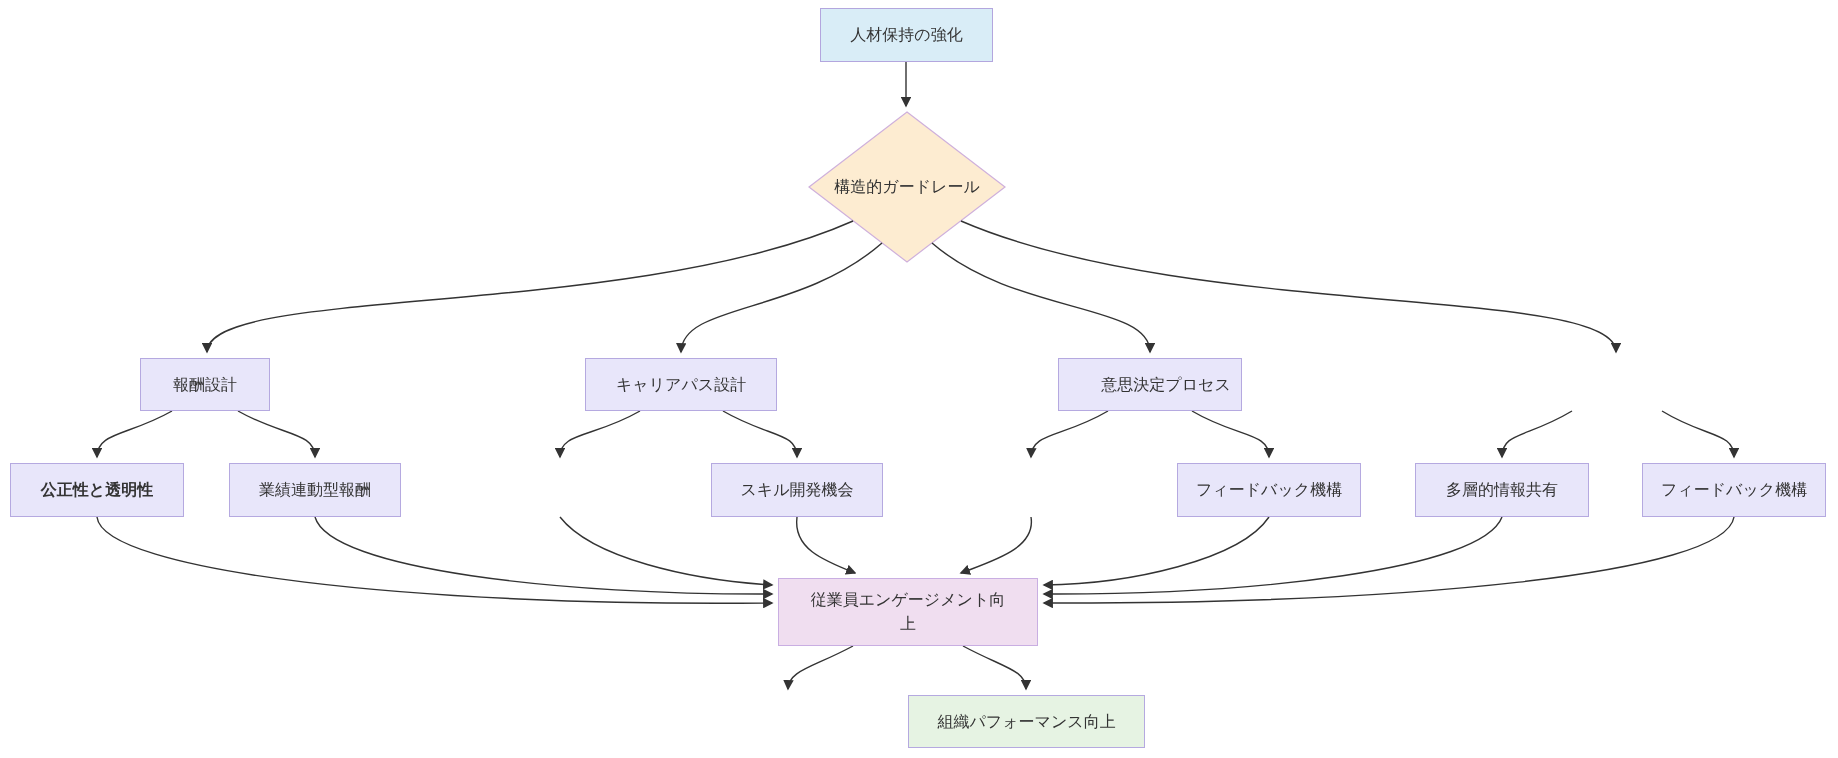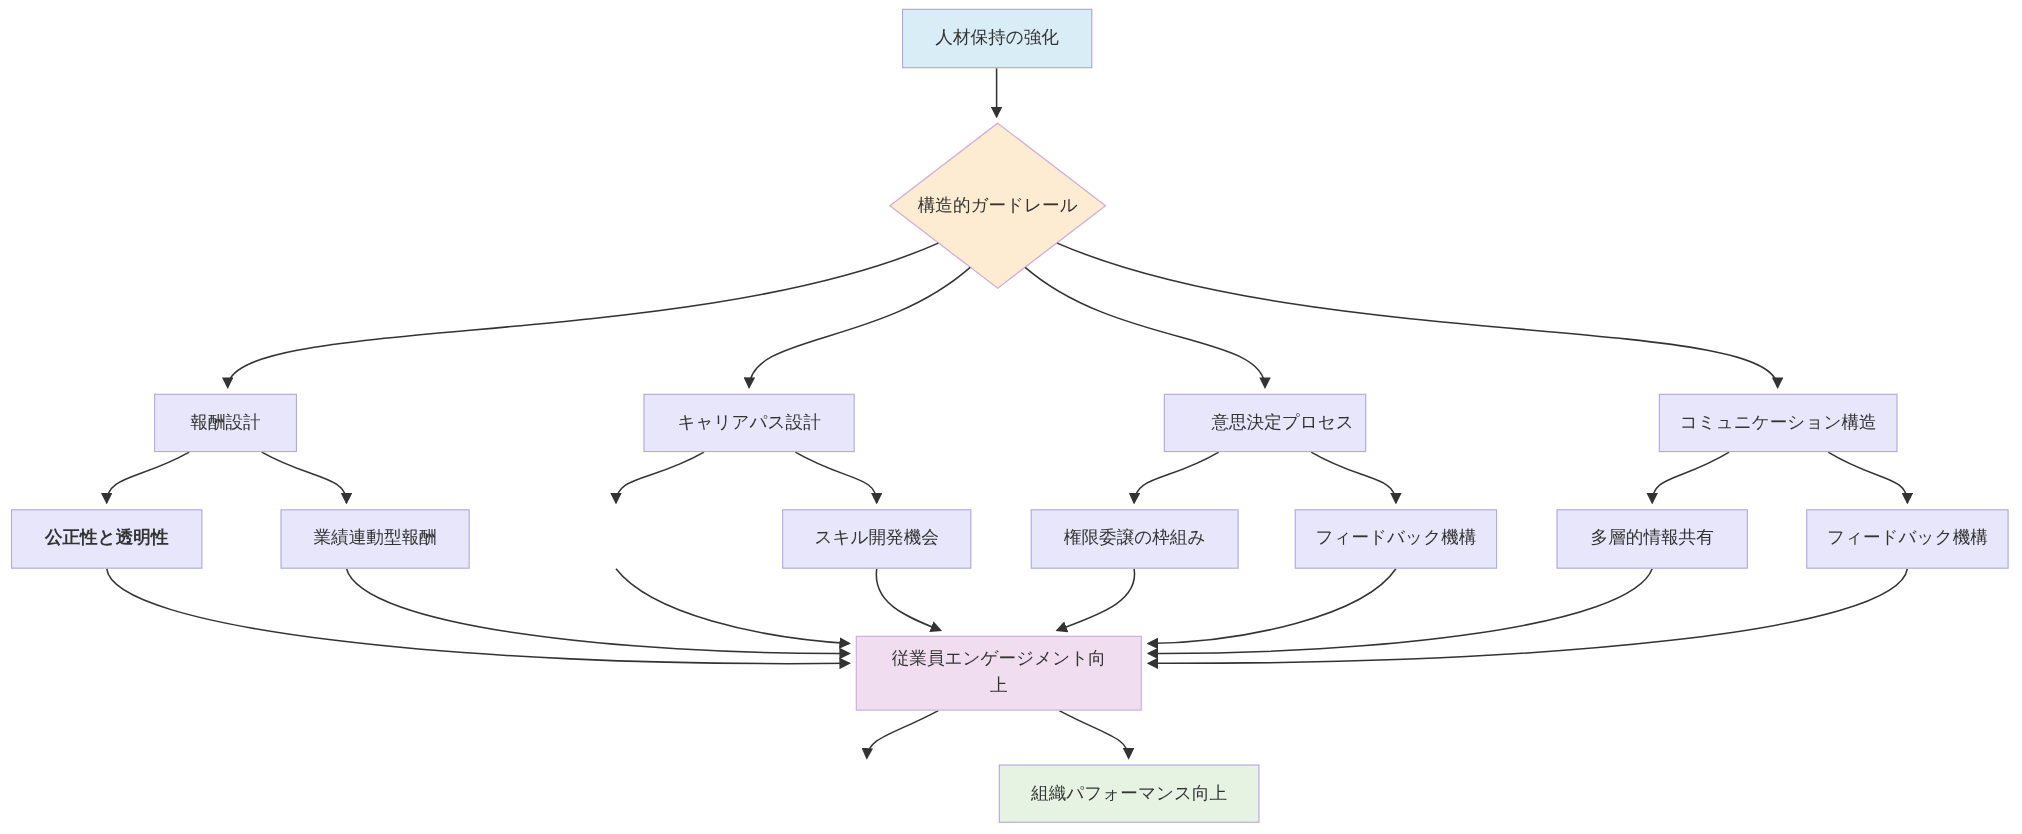--- a/index.html
+++ b/index.html
@@ -106,26 +106,24 @@
     <path class="edge" d="M 963 646 C 1004 668, 1026 670, 1026 689" marker-end="url(#arrow)"></path>
   </svg>
 
   <div class="node n-root" style="left:820px; top:8px; width:173px; height:54px;">人材保持の強化</div>
 
   <div class="diamond-label" style="left:817px; top:167px; width:180px; height:40px;">構造的ガードレール</div>
 
   <div class="node n-branch" style="left:140px; top:358px; width:130px; height:53px;">報酬設計</div>
   <div class="node n-branch" style="left:585px; top:358px; width:192px; height:53px;">キャリアパス設計</div>
   <div class="node n-branch" style="left:1058px; top:358px; width:184px; height:53px;padding-left:32px;">意思決定プロセス</div>
-  <div class="node n-branch" style="left:1508px; top:358px; width:217px; height:53px;">コミュニケーション構造</div>
 
   <div class="node n-leaf" style="left:10px; top:463px; width:174px; height:54px;font-weight:bold;">公正性と透明性</div>
-  <div class="node n-leaf" style="left:229px; top:463px; width:172px; height:54px;margin-left:26px;">業績連動型報酬</div>
+  <div class="node n-leaf" style="left:229px; top:463px; width:172px; height:54px;">業績連動型報酬</div>
   <div class="node n-leaf" style="left:711px; top:463px; width:172px; height:54px;">スキル開発機会</div>
-  <div class="node n-leaf" style="left:937px; top:463px; width:189px; height:54px;">権限委譲の枠組み</div>
   <div class="node n-leaf" style="left:1177px; top:463px; width:184px; height:54px;">フィードバック機構</div>
   <div class="node n-leaf" style="left:1415px; top:463px; width:174px; height:54px;">多層的情報共有</div>
   <div class="node n-leaf" style="left:1642px; top:463px; width:184px; height:54px;">フィードバック機構</div>
 
   <div class="node n-outcome" style="left:778px; top:578px; width:260px; height:68px;">従業員エンゲージメント向上</div>
 
   <div class="node n-result" style="left:908px; top:695px; width:237px; height:53px;">組織パフォーマンス向上</div>
 
 </div>
 

